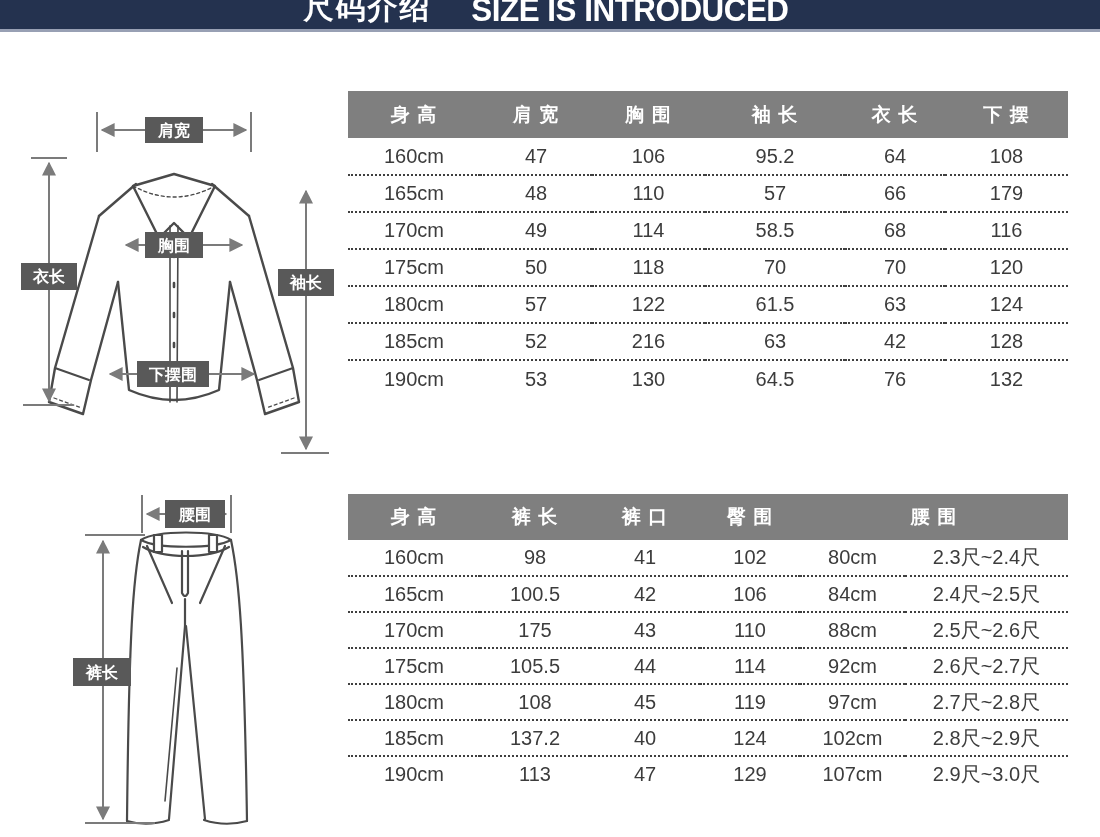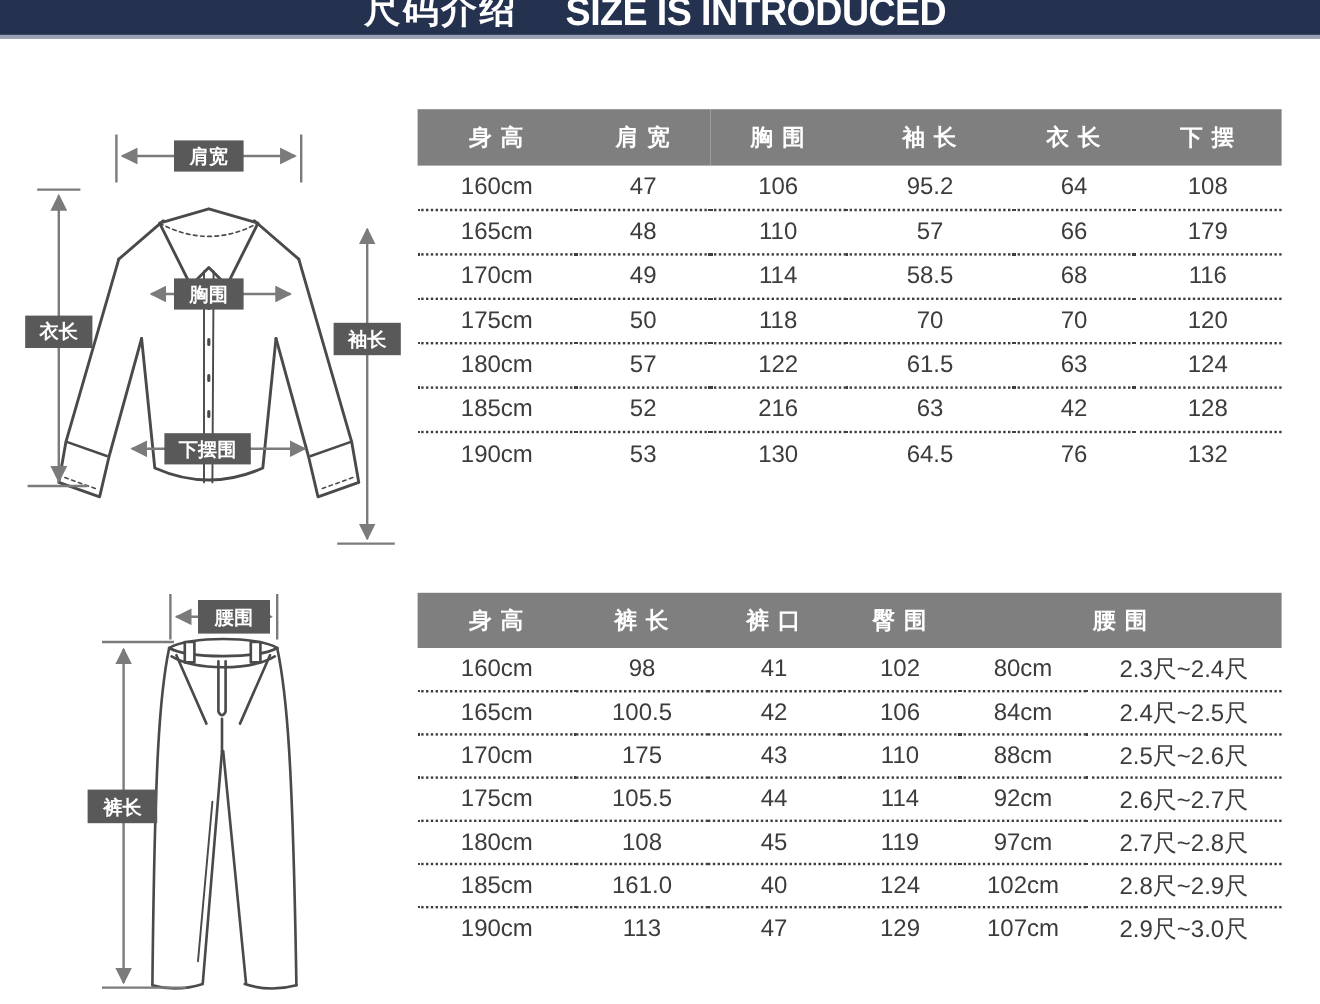--- a/index.html
+++ b/index.html
@@ -253,21 +253,21 @@
         <tr>
           <td>180cm</td>
           <td>108</td>
           <td>45</td>
           <td>119</td>
           <td>97cm</td>
           <td>2.7尺~2.8尺</td>
         </tr>
         <tr>
           <td>185cm</td>
-          <td>161.0</td>
+          <td>137.2</td>
           <td>40</td>
           <td>124</td>
           <td>102cm</td>
           <td>2.8尺~2.9尺</td>
         </tr>
         <tr>
           <td>190cm</td>
           <td>113</td>
           <td>47</td>
           <td>129</td>

